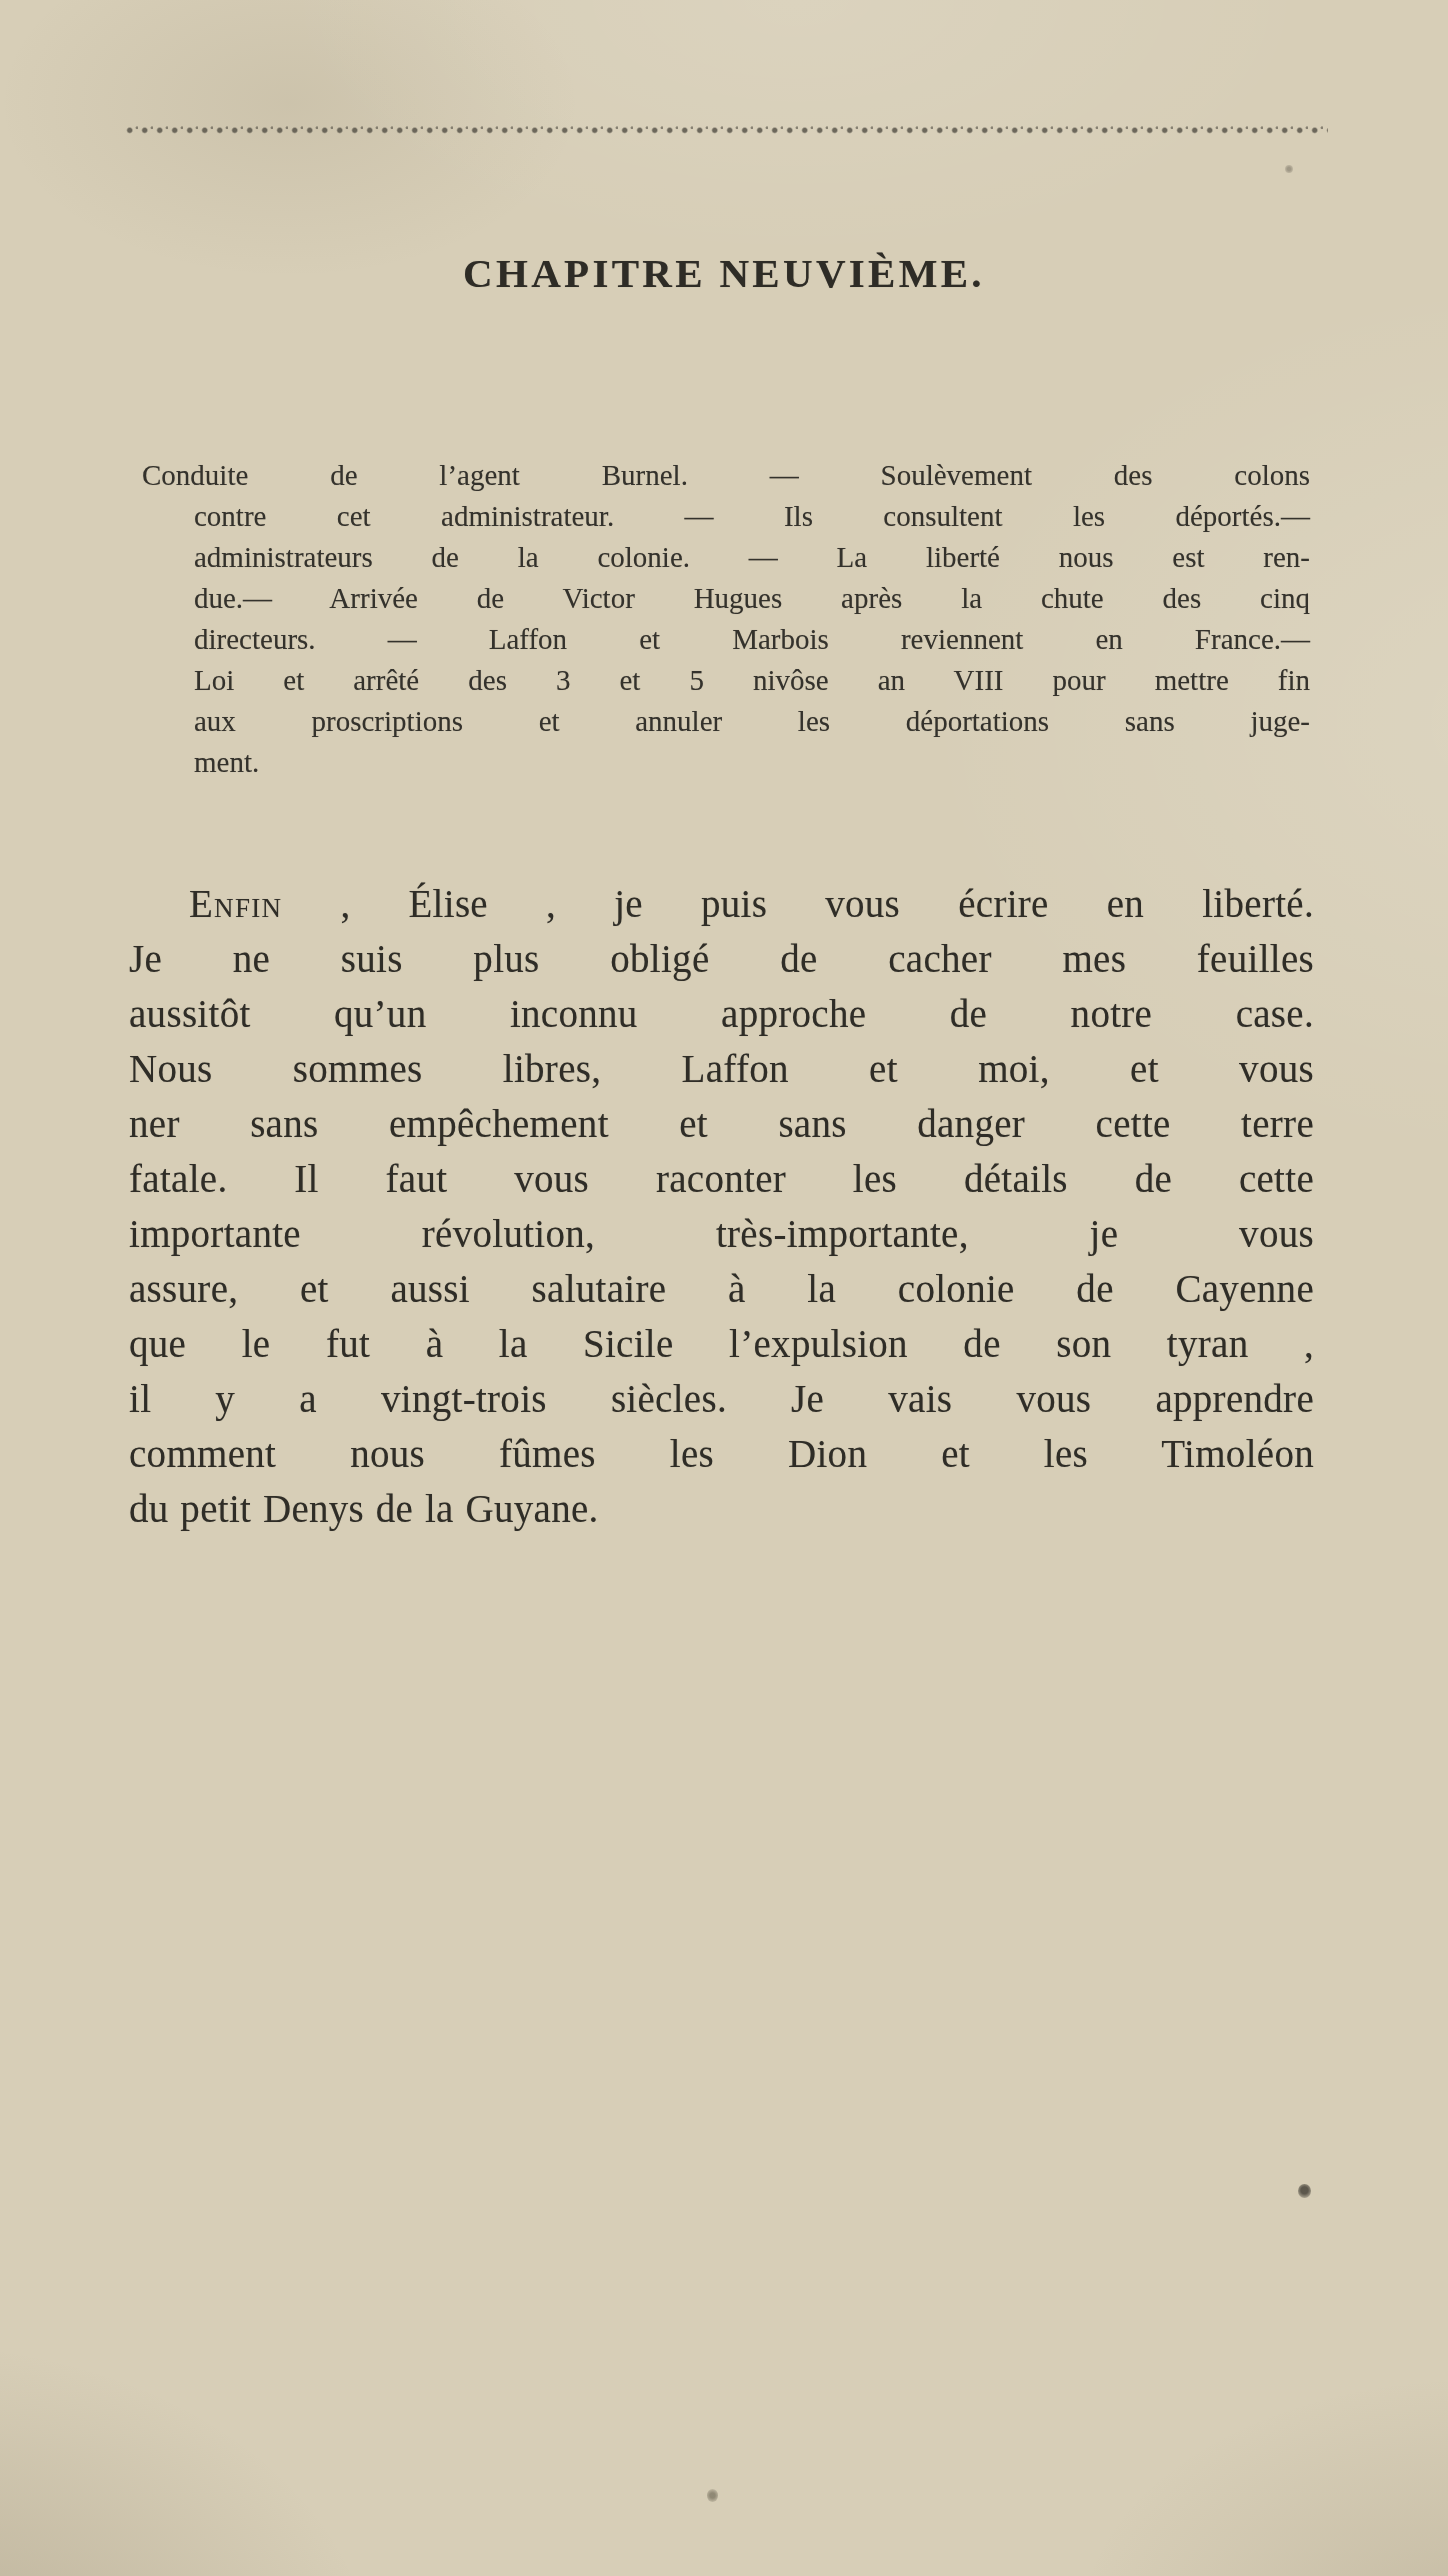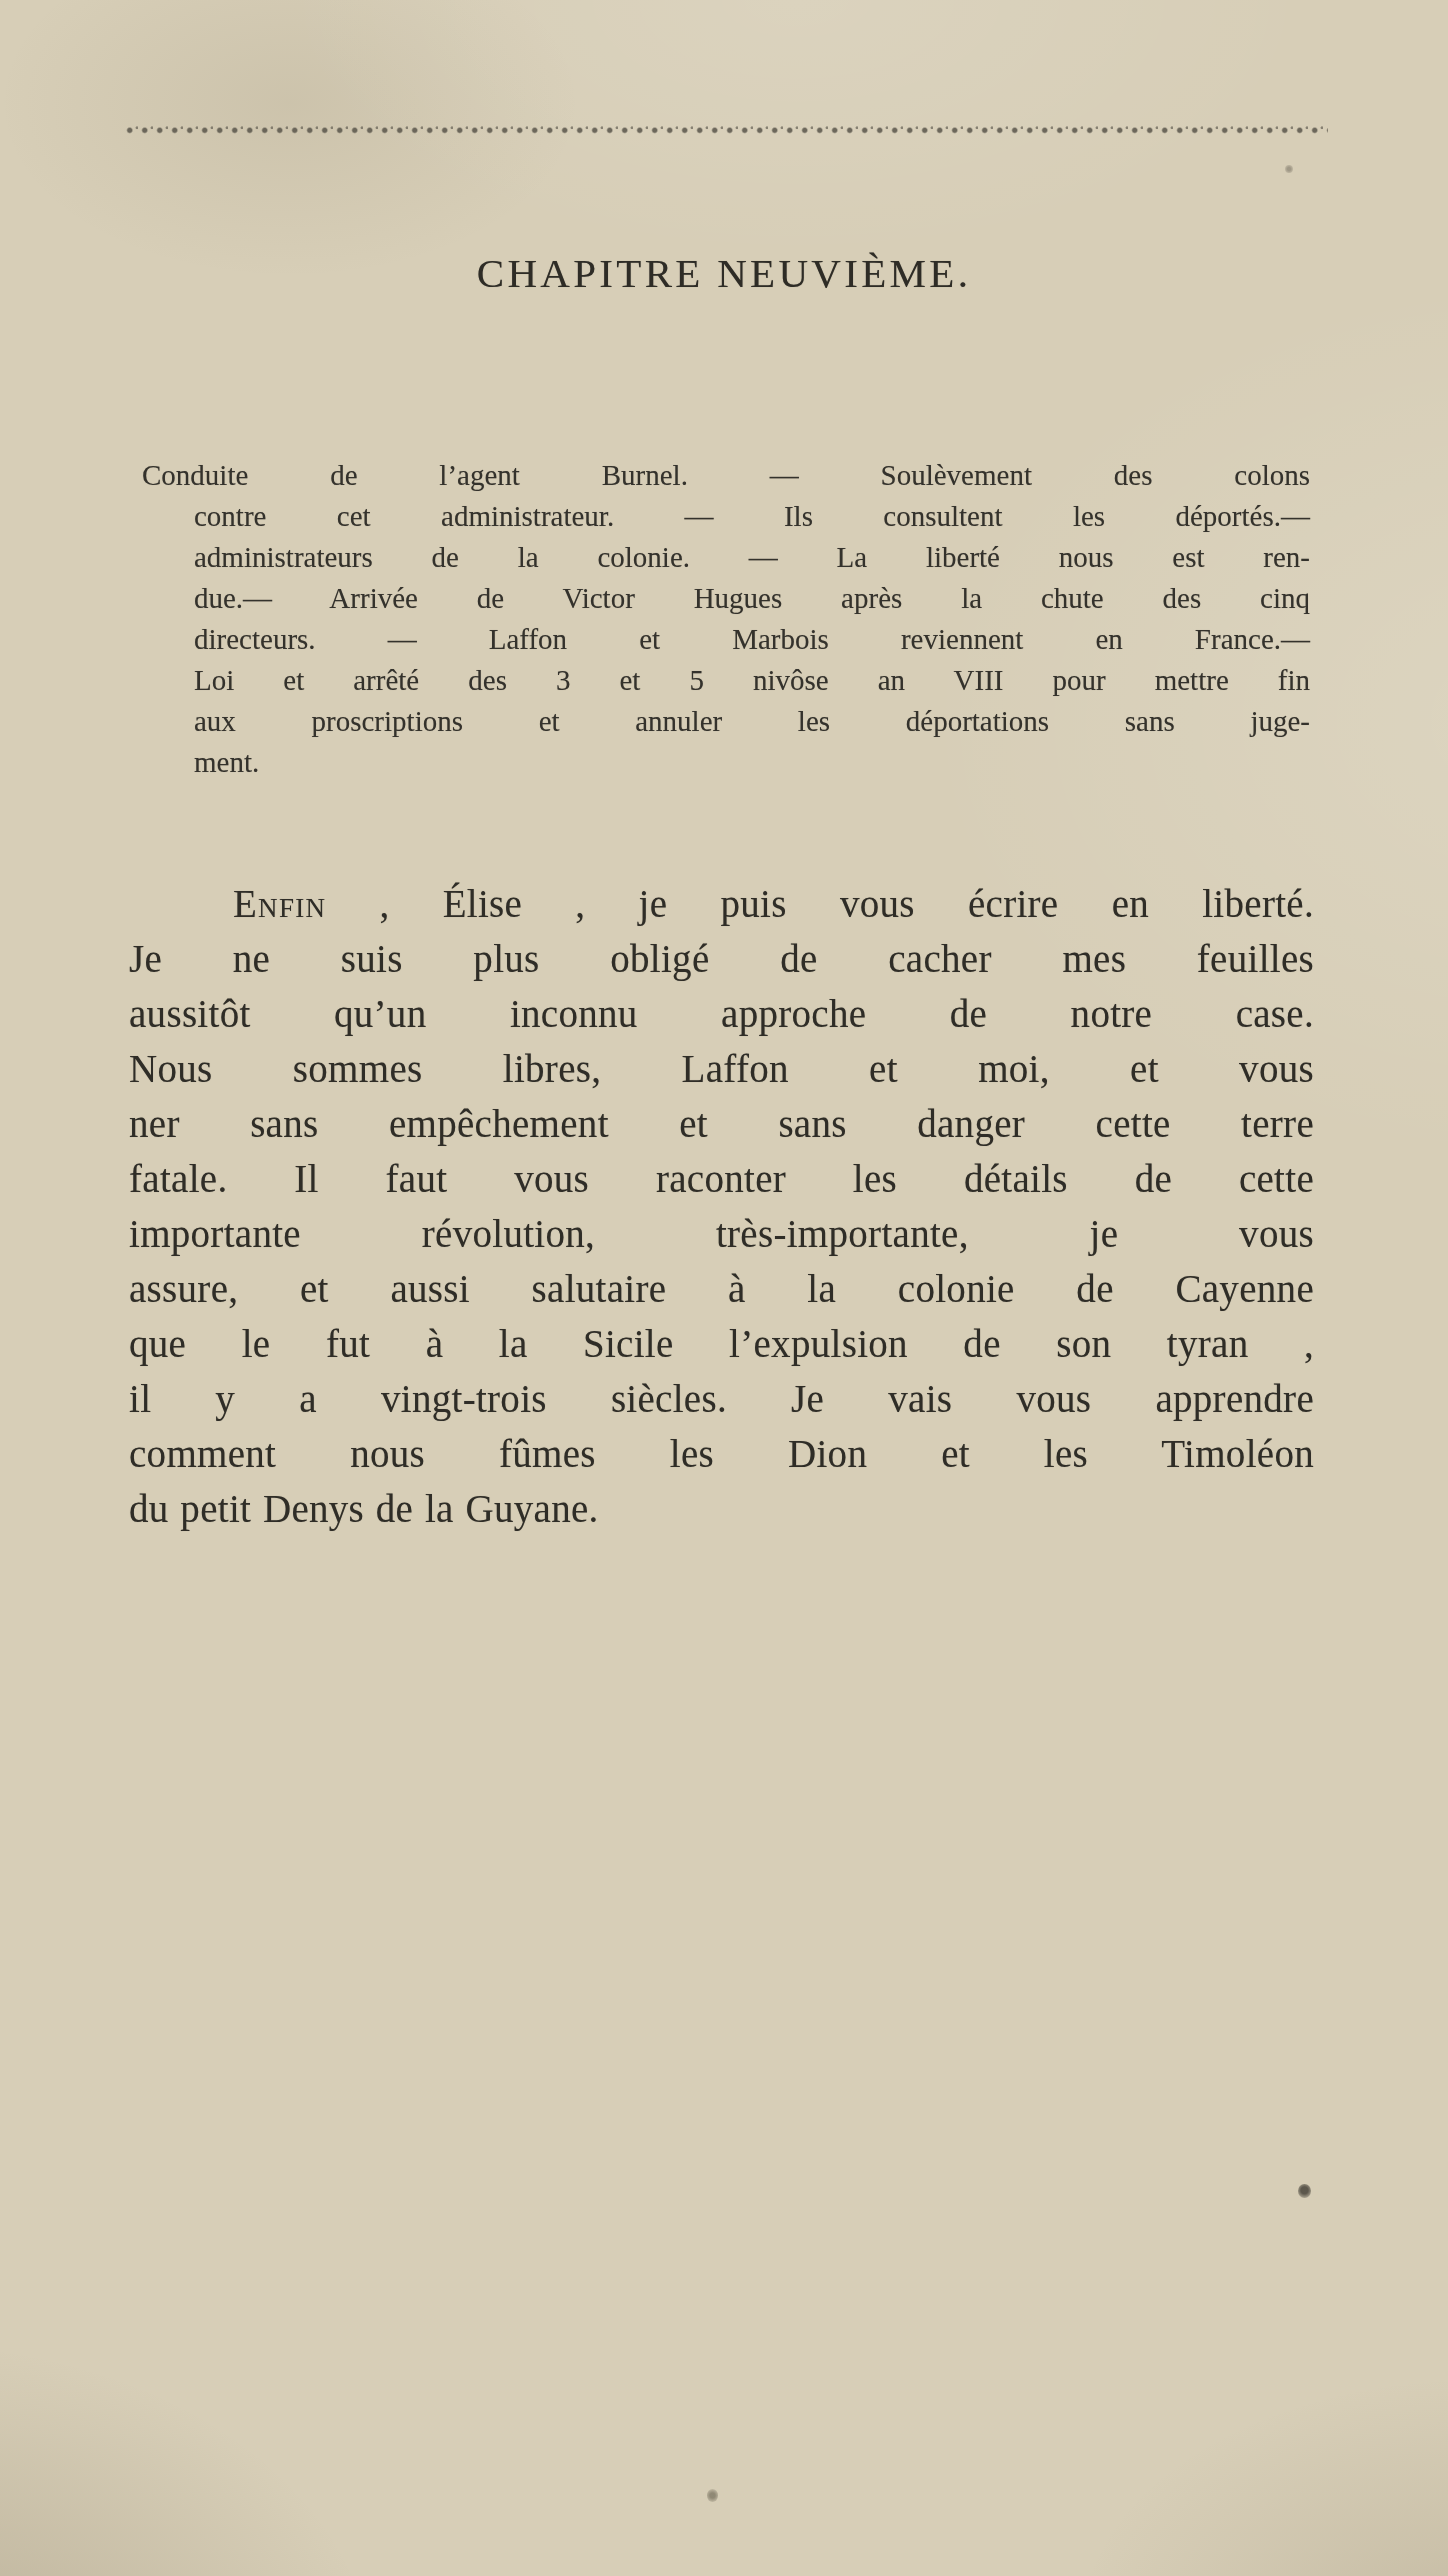--- a/index.html
+++ b/index.html
@@ -38,21 +38,21 @@
     opacity: 0.82;
   }
   .chapter-title {
     position: absolute;
     top: 249px;
     left: 0;
     width: 100%;
     margin: 0;
     text-align: center;
     font-size: 41px;
-    font-weight: 400;
+    font-weight: 700;
     letter-spacing: 3.3px;
     color: #2e2c26;
     text-shadow: 0 0 0.8px rgba(46,44,38,0.35);
   }
   .summary {
     position: absolute;
     top: 455px;
     left: 142px;
     width: 1168px;
     font-size: 29px;
@@ -88,21 +88,20 @@
   }
   .body-line.first {
     padding-left: 60px;
   }
   .body-line.last-line {
     text-align-last: left;
   }
   .smallcaps {
     font-variant: small-caps;
     letter-spacing: 1.3px;
-    margin-left: 44px;
   }
   
   .speck {
     position: absolute;
     border-radius: 50%;
   }
   .speck-1 {
     left: 1298px; top: 2184px; width: 12.5px; height: 14px;
     background: radial-gradient(circle at 50% 45%, #47433a 35%, rgba(71,67,58,0.45) 70%, transparent 100%);
     opacity: 0.85;

